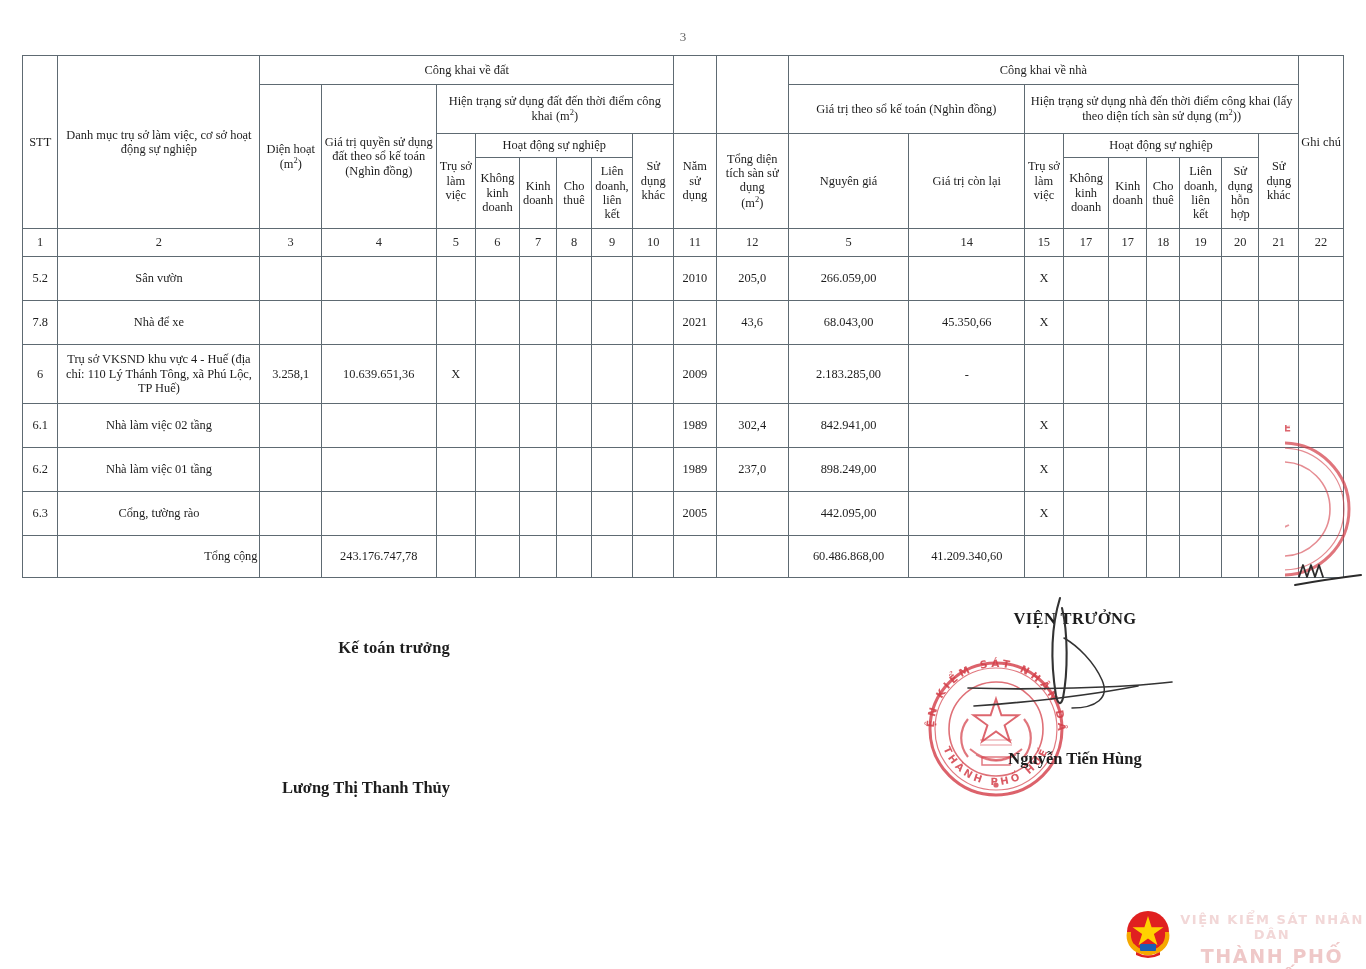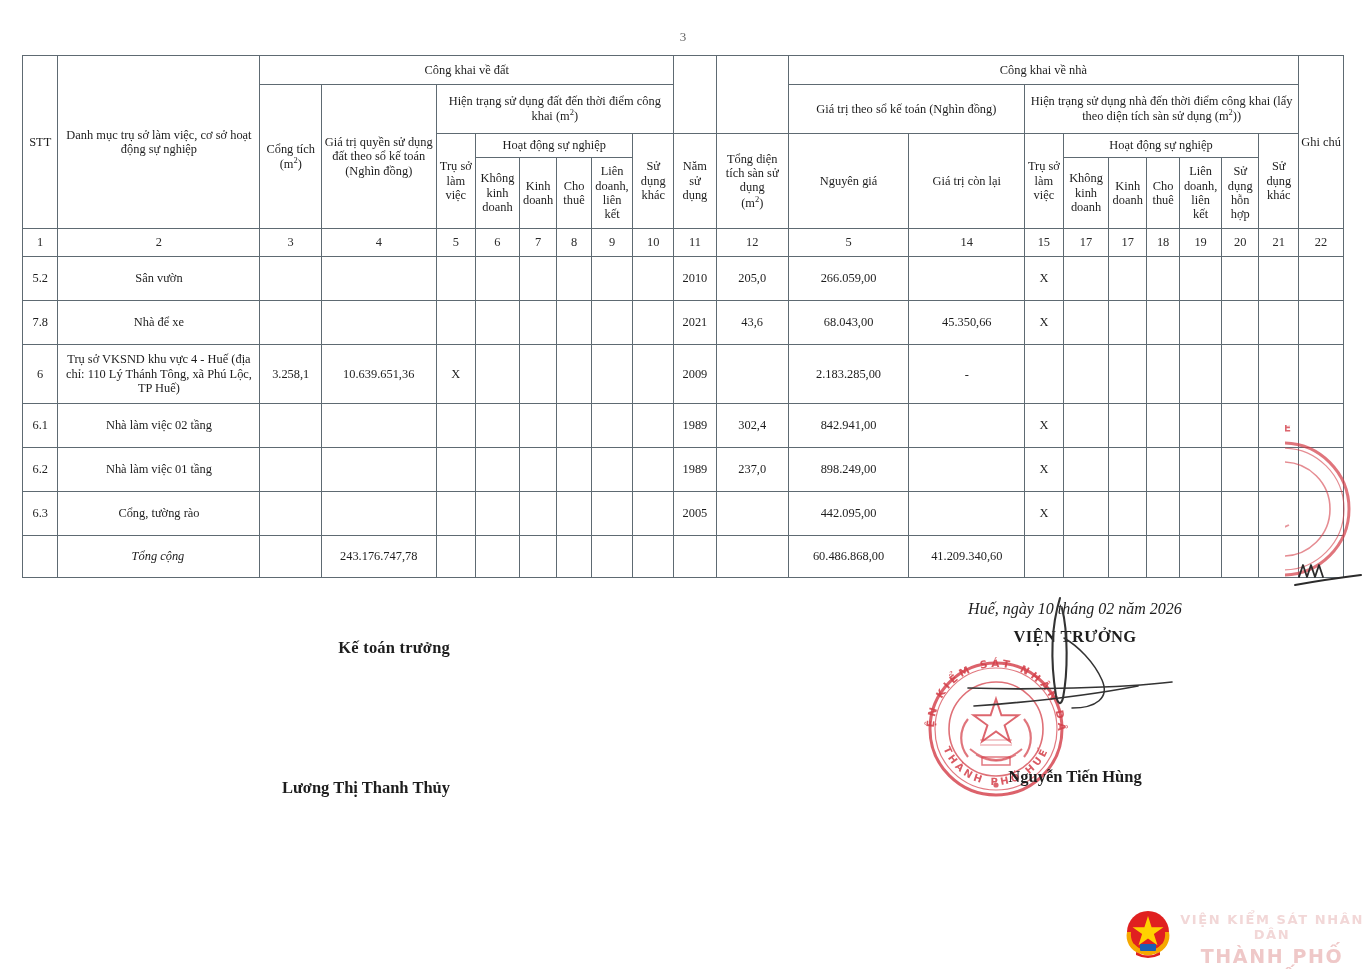--- a/index.html
+++ b/index.html
@@ -80,21 +80,21 @@
     font-size: 13px;
   }
   td.num-c { text-align: center; font-size: 13px; }
   td.mark { font-size: 13.5px; }
   .btm { vertical-align: bottom; padding-bottom: 3px; }
   .totrow td {
     height: 39px;
     font-weight: bold;
     font-size: 13px;
   }
-  .totrow td.lbl { text-align: center; padding-left: 0; font-style: italic; }
+  .totrow td.lbl { text-align: right; padding-left: 0; }
 
   
   .sig-area {
     position: absolute;
     left: 0;
     top: 600px;
     width: 1366px;
     height: 250px;
   }
   .sig-left {
@@ -219,21 +219,21 @@
     <td rowspan="4" class="hd hd-lg">Danh mục trụ sở làm việc, cơ sở hoạt động sự nghiệp</td>
     <td colspan="8" class="hd hd-lg" style="height:26px">Công khai về đất</td>
     <td rowspan="2"></td>
     <td rowspan="2"></td>
     <td colspan="9" class="hd hd-lg">Công khai về nhà</td>
     <td rowspan="4" class="hd hd-lg"><span>Ghi chú</span></td>
   </tr>
 
   <tr>
     <td rowspan="3" class="hd hd-lg">
-      <span>Cổng tích</span><br>
+      <span>Diện hoạt</span><br>
       <span><span class="hd-reg">(m</span><span class="sup hd-reg">2</span><span class="hd-reg">)</span></span>
     </td>
     <td rowspan="3" class="hd hd-lg">
       <span>Giá trị quyền sử dụng đất theo sổ kế toán</span><span class="hd-reg"> (Nghìn đồng)</span>
     </td>
     <td colspan="6" class="hd hd-lg" style="height:46px">
       <span>Hiện trạng sử dụng đất đến thời điểm công khai (m</span><span class="sup">2</span><span>)</span>
     </td>
     <td colspan="2" class="hd hd-lg">
       <span>Giá trị theo sổ kế toán</span><span class="hd-reg"> (Nghìn đồng)</span>
@@ -475,21 +475,20 @@
 </div>
 
 <div class="sig-area">
 
   <div class="sig-left">
     <div class="sig-title">Kế toán trưởng</div>
     <div class="sig-name">Lương Thị Thanh Thủy</div>
   </div>
 
   <div class="sig-right">
-    <div class="sig-date">Huế, ngày 10 tháng 02 năm 2026</div>
     <div class="sig-role">VIỆN TRƯỞNG</div>
     <div class="sig-name">Nguyễn Tiến Hùng</div>
   </div>
 </div>
 
 <svg class="seal" viewBox="0 0 168 168">
   <defs>
     <path id="arcTop" d="M 22,84 A 62,62 0 0 1 146,84" fill="none"></path>
     <path id="arcBot" d="M 28,84 A 56,56 0 0 0 140,84" fill="none"></path>
   </defs>

